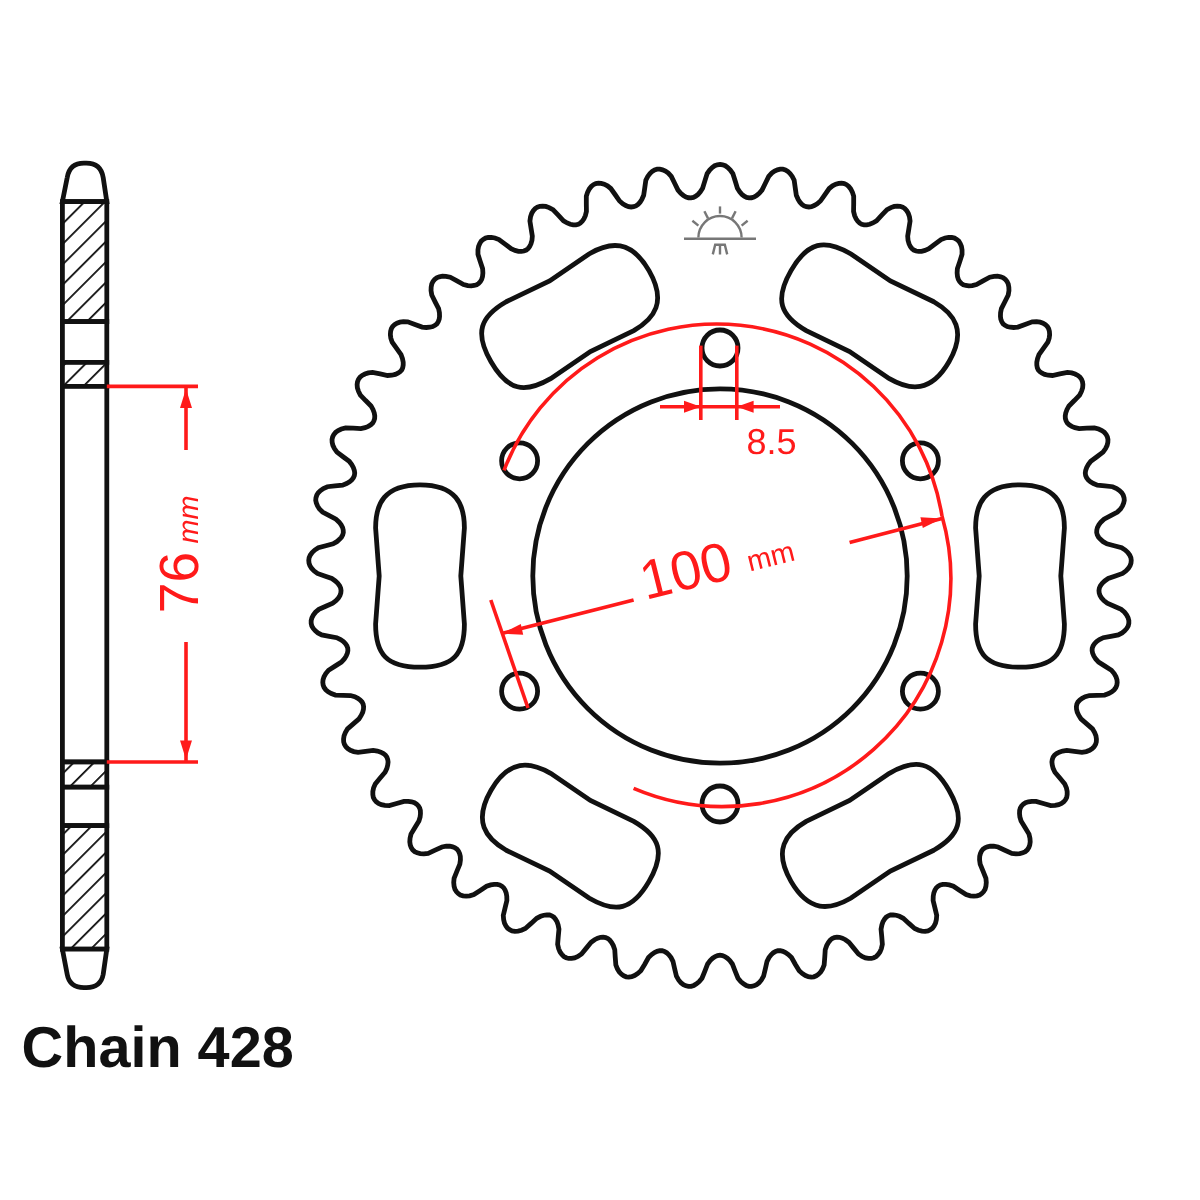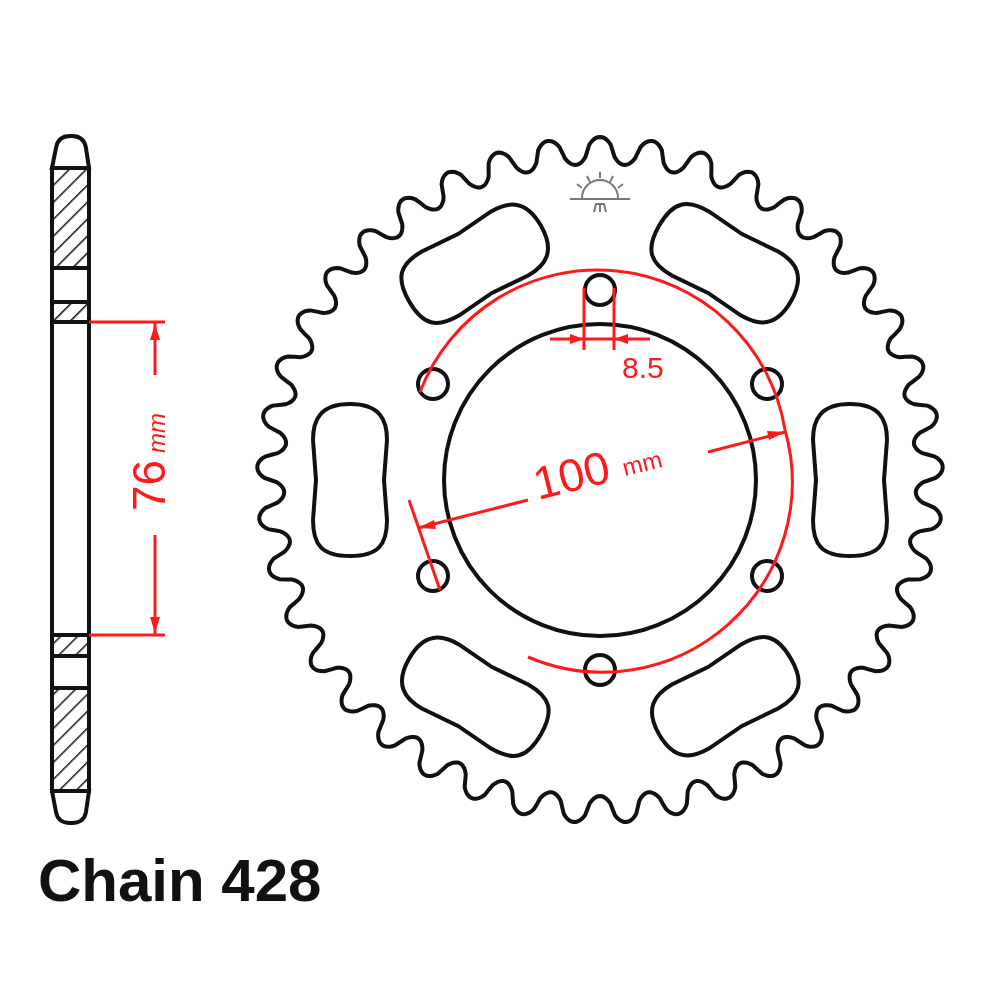--- a/index.html
+++ b/index.html
@@ -1,21 +1,21 @@
 <!DOCTYPE html>
 <html><head>
 <meta charset="utf-8">
 <style>
   html, body { margin: 0; padding: 0; background: #ffffff; }
   body { width: 1000px; height: 1000px; position: relative; overflow: hidden; }
   #diagram { position: absolute; left: 0; top: 0; width: 1000px; height: 1000px; }
   .caption {
     position: absolute; left: 18px; top: 846px;
     font-family: "Liberation Sans", sans-serif; font-weight: bold;
-    font-size: 60px; color: #111111; letter-spacing: 0px; margin-left: 20px;
+    font-size: 48px; color: #111111; letter-spacing: 0px;
   }
   .dim-text { font-family: "Liberation Sans", sans-serif; fill: #ff1a1a; }
 </style>
 </head>
 <body>
 
 <svg id="diagram" viewBox="0 0 1000 1000" xmlns="http://www.w3.org/2000/svg">
   <defs>
     <pattern id="hatch" patternUnits="userSpaceOnUse" width="12" height="12" patternTransform="rotate(45)">
       <rect width="12" height="12" fill="#ffffff"></rect>

